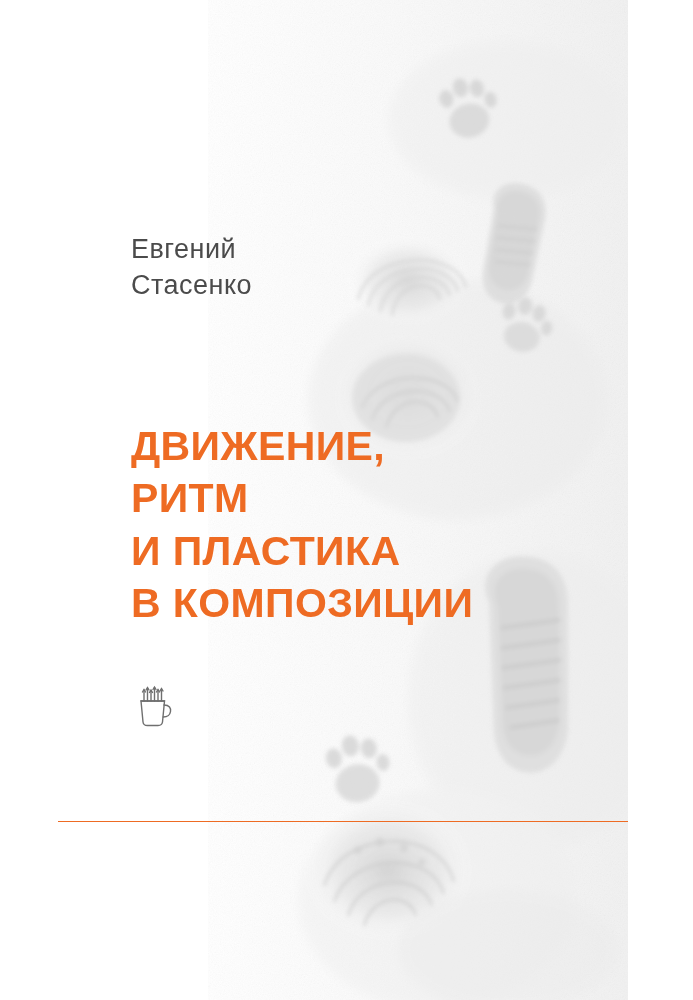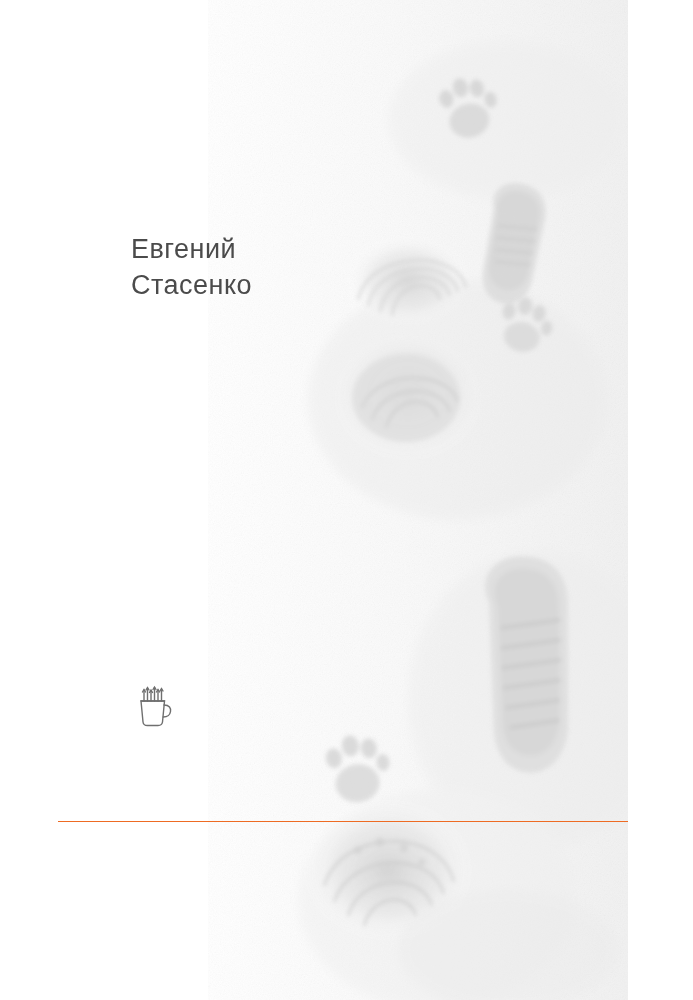--- a/index.html
+++ b/index.html
@@ -215,20 +215,24 @@
         <ellipse cx="300" cy="950" rx="110" ry="60" fill="#e9e9e9"></ellipse>
       </g>
 
       <rect x="0" y="0" width="180" height="1000" fill="#ffffff" opacity="0.0"></rect>
     </svg>
   </div>
 
   <div class="author">Евгений
 Стасенко</div>
 
+  <div class="title">Движение,
+ритм
+и пластика
+в композиции</div>
 
   <div class="logo">
     <svg width="48" height="48" viewBox="0 0 48 48" xmlns="http://www.w3.org/2000/svg" aria-hidden="true">
       <g stroke="#6f6f6f" stroke-width="1.4" fill="none" stroke-linecap="round">
 
         <path d="M14 6 L14 17"></path>
         <path d="M17.5 4 L17.5 17"></path>
         <path d="M21 6.5 L21 17"></path>
         <path d="M24.5 3.5 L24.5 17"></path>
         <path d="M28 6 L28 17"></path>

